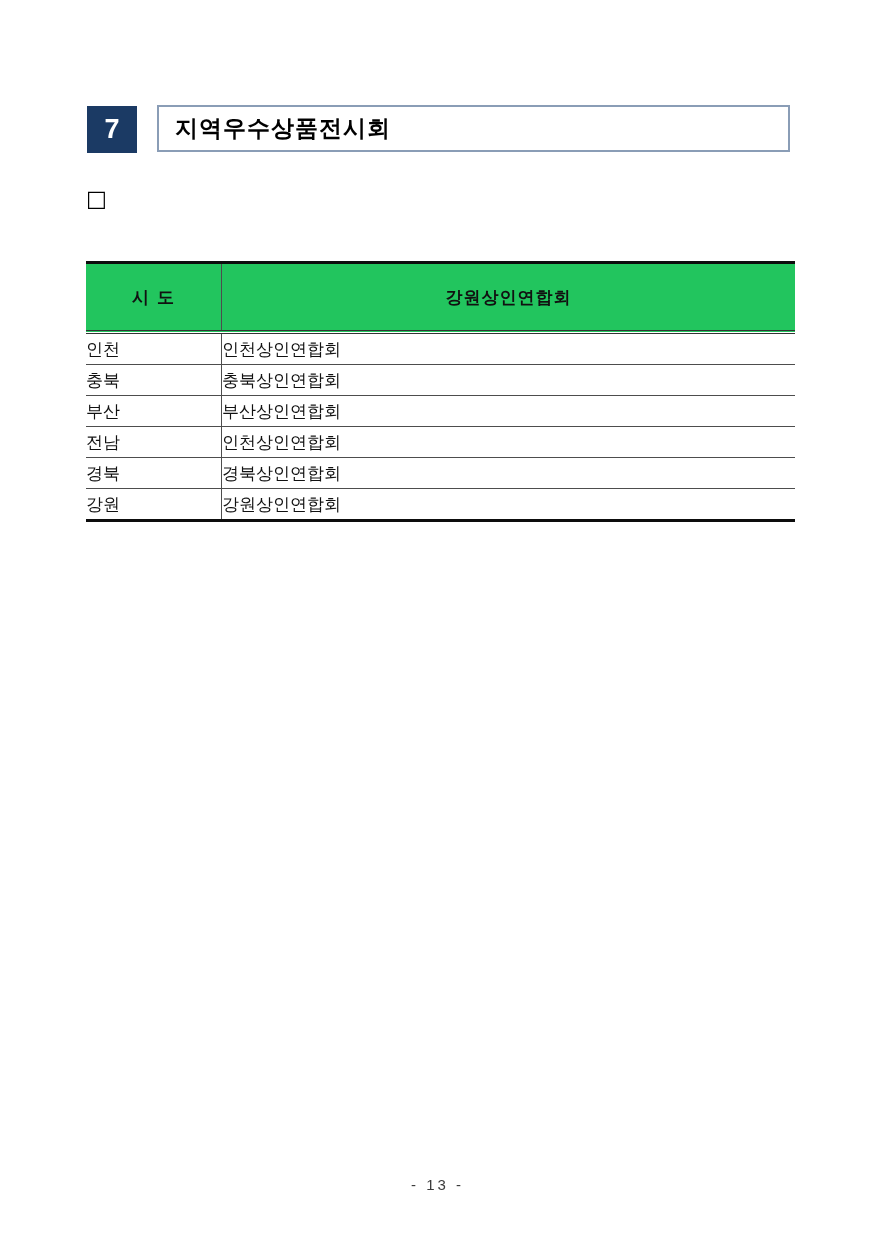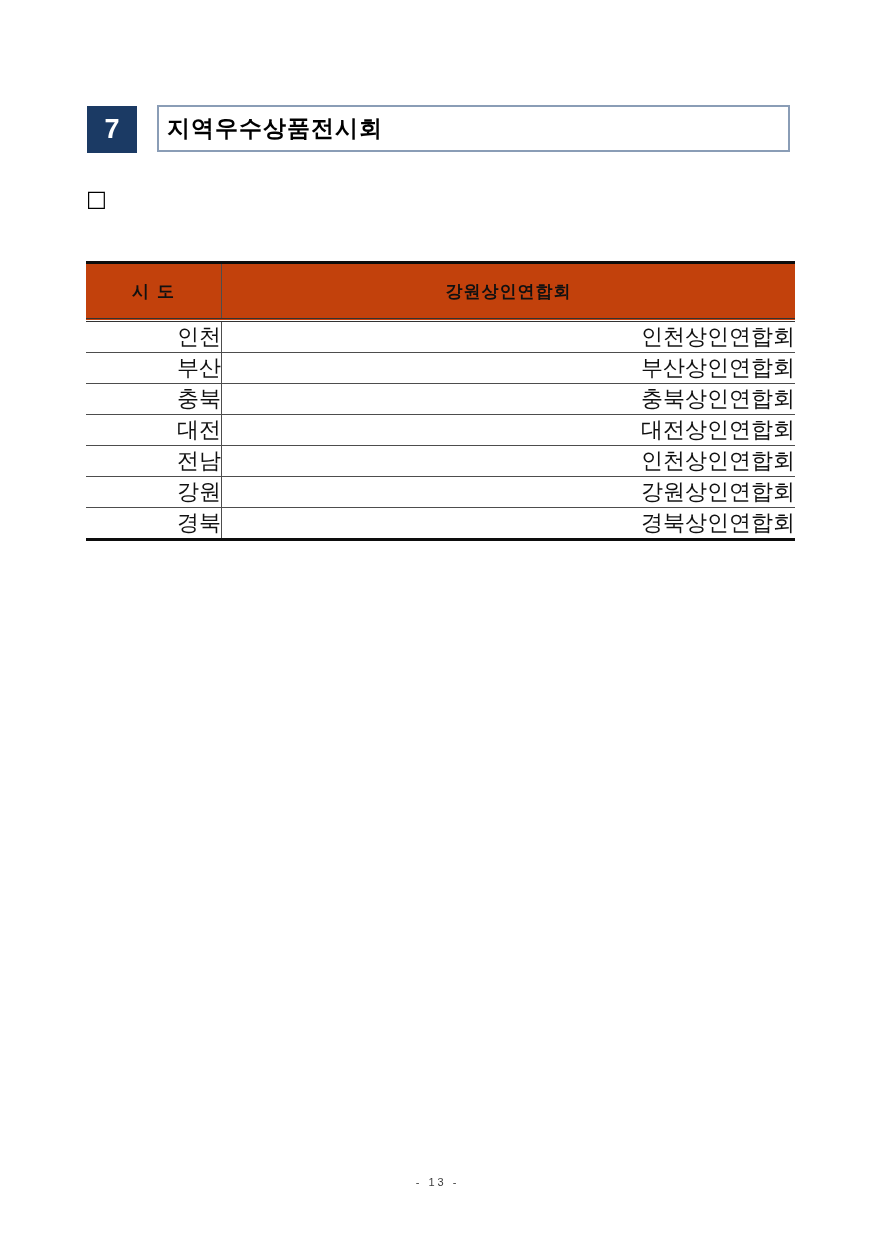--- a/index.html
+++ b/index.html
@@ -36,21 +36,21 @@
   .section-title-box {
     position: absolute;
     left: 157px;
     top: 105px;
     width: 633px;
     height: 47px;
     box-sizing: border-box;
     border: 2px solid #8a9db6;
     display: flex;
     align-items: center;
-    padding-left: 8px;
+    padding-left: 16px;
   }
   .section-title {
     font-family: "Liberation Sans", "DejaVu Sans", sans-serif;
     font-weight: bold;
     font-size: 23px;
     letter-spacing: 1px;
     color: #000000;
   }
 
   
@@ -78,50 +78,50 @@
   }
   table.exhibition {
     width: 100%;
     border-collapse: collapse;
     border-top: 3px solid #0d0d0d;
     border-bottom: 3px solid #0d0d0d;
     table-layout: fixed;
   }
   table.exhibition th {
     height: 26px;
-    background: #c2410c;
+    background: #22c55e;
     border-bottom: 4px double #333333;
     font-size: 17px;
     font-weight: bold;
     text-align: center;
     letter-spacing: 1px;
-    padding: 14px 0;
+    padding: 20px 0;
   }
   table.exhibition td {
     height: 30px;
-    font-size: 22px;
-    text-align: right;
+    font-size: 17px;
+    text-align: left;
     border-top: 1px solid #4d4d4d;
     padding: 0;
   }
   table.exhibition th:first-child,
   table.exhibition td:first-child {
     width: 135px;
     border-right: 1px solid #4d4d4d;
   }
 
   
   .page-footer {
     position: absolute;
     top: 1176px;
     left: 0;
     width: 100%;
     text-align: center;
     font-family: "Liberation Sans", "DejaVu Sans", sans-serif;
-    font-size: 11px;
+    font-size: 15px;
     letter-spacing: 3px;
     color: #3c3c3c;
   }
 </style>
 </head>
 <body>
 
 <div class="page">
 
   <div class="section-badge">7</div>
@@ -142,42 +142,38 @@
           <th>강원상인연합회</th>
         </tr>
       </thead>
       <tbody>
 
       <tr>
           <td>인천</td>
           <td>인천상인연합회</td>
         </tr>
           <tr>
-          <td>부산</td>
-          <td>부산상인연합회</td>
-        </tr>
-          <tr>
           <td>충북</td>
           <td>충북상인연합회</td>
         </tr>
           <tr>
-          <td>대전</td>
-          <td>대전상인연합회</td>
+          <td>부산</td>
+          <td>부산상인연합회</td>
         </tr>
           <tr>
           <td>전남</td>
           <td>인천상인연합회</td>
         </tr>
           <tr>
+          <td>경북</td>
+          <td>경북상인연합회</td>
+        </tr>
+          <tr>
           <td>강원</td>
           <td>강원상인연합회</td>
-        </tr>
-          <tr>
-          <td>경북</td>
-          <td>경북상인연합회</td>
         </tr>
         </tbody>
     </table>
   </div>
 
   <div class="page-footer">- 13 -</div>
 
 </div>
 
 </body></html>

